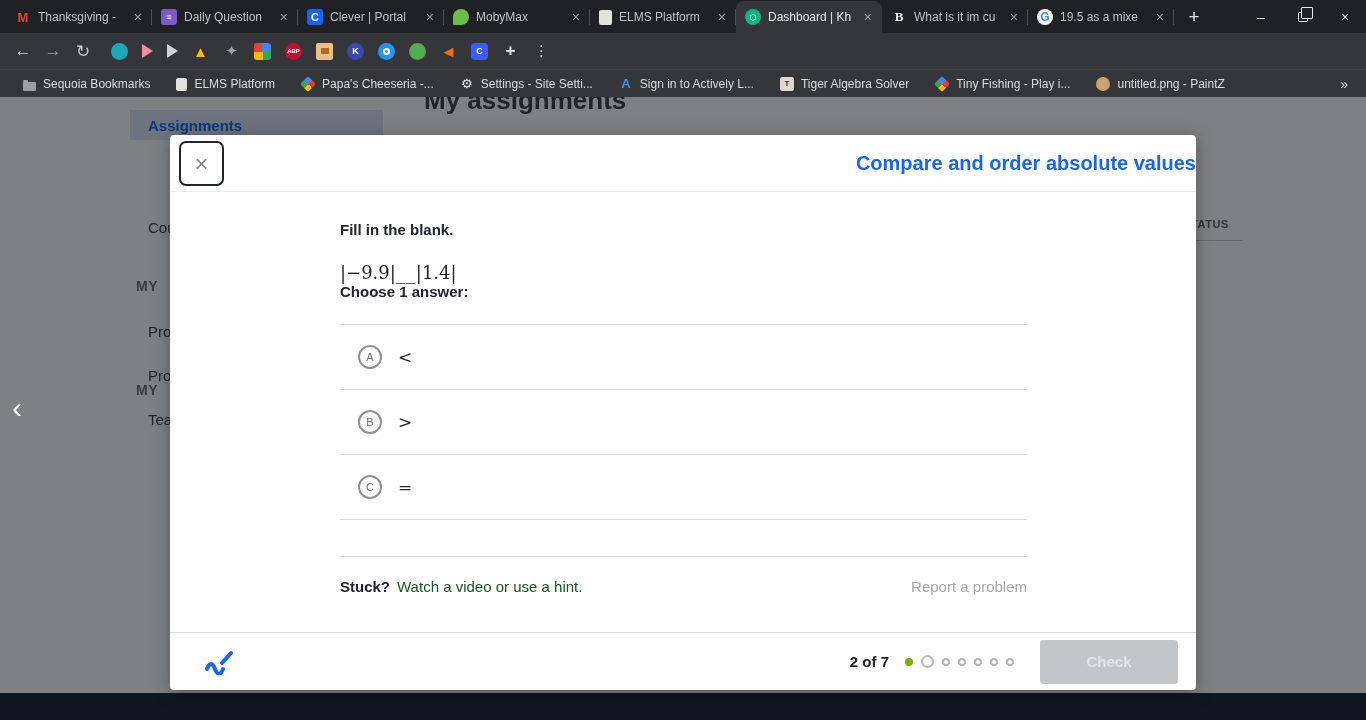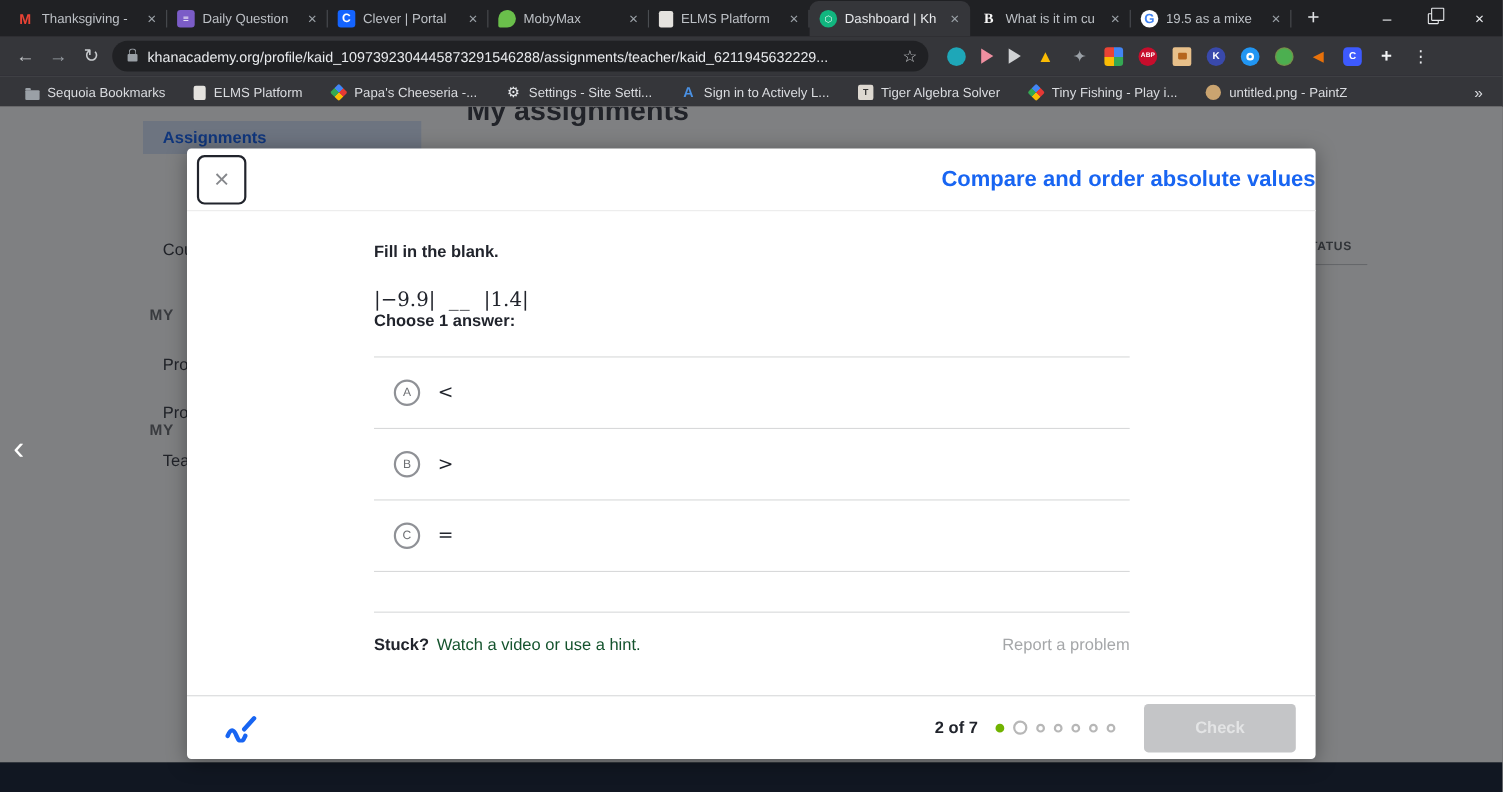--- a/index.html
+++ b/index.html
@@ -98,21 +98,21 @@
   .modal { position:absolute; left:170px; top:135px; width:1026px; height:555px; background:#fff;
     border-radius:4px; box-shadow:0 3px 18px rgba(0,0,0,.35); z-index:10; }
   .m-head { position:relative; height:57px; border-bottom:1px solid #ececec; }
   .m-close { position:absolute; left:9px; top:6px; width:45px; height:45px; border:2px solid #21242c;
     border-radius:7px; background:#fff; display:flex; align-items:center; justify-content:center;
     color:#86888c; font-size:24px; line-height:1; cursor:pointer; }
   .m-title { text-align:right; line-height:57px; color:#1865f2; font-size:20px; font-weight:bold; }
   .m-body { padding-left:170px; width:857px; }
   .q-prompt { margin-top:29px; font-size:15px; font-weight:bold; color:#21242c; }
   .q-math { margin-top:24px; font-family:"DejaVu Serif","Liberation Serif",serif; font-size:18px; color:#21242c; }
-  .q-math .blank { letter-spacing:1px; margin:0 12px; }
+  .q-math .blank { letter-spacing:1px; margin:0 0; }
   .q-choose { font-size:15px; font-weight:bold; color:#21242c; }
   .choices { margin-top:24px; width:687px; border-top:1px solid #d8d9da; }
   .choice { height:65px; display:flex; align-items:center; border-bottom:1px solid #d8d9da; cursor:pointer; }
   .radio { width:24px; height:24px; border:2px solid #8f9196; border-radius:50%; margin-left:18px;
     display:flex; align-items:center; justify-content:center; color:#6e7074; font-size:11px; flex:none; }
   .cval { margin-left:16px; font-family:"DejaVu Serif","Liberation Serif",serif; font-size:17px; color:#21242c; }
   .empty-row { height:37px; border-bottom:1px solid #d8d9da; width:687px; }
   .stuck-row { width:687px; margin-top:21px; display:flex; align-items:baseline; }
   .stuck-label { font-size:15px; font-weight:bold; color:#21242c; }
   .stuck-link { font-size:15px; font-weight:normal; color:#14532d; margin-left:7px; cursor:pointer; }
@@ -180,25 +180,20 @@
         <span class="restore-glyph"></span>
       </div>
     <div class="winbtn">×</div>
   </div>
 </div>
 
 <div class="toolbar">
   <div class="navbtn">←</div>
   <div class="navbtn fwd">→</div>
   <div class="navbtn">↻</div>
-  <div class="urlbar">
-    <span class="lock"></span>
-    <span class="url">khanacademy.org/profile/kaid_1097392304445873291546288/assignments/teacher/kaid_6211945632229...</span>
-    <span class="star">☆</span>
-  </div>
   <div class="extrow">
     <span class="ext e-teal"></span>
     <span class="ext tri-pink"></span>
     <span class="ext tri-gray"></span>
     <span class="ext e-drive">▲</span>
     <span class="ext e-star">✦</span>
     <span class="ext e-grid"></span>
     <span class="ext e-abp">ABP</span>
     <span class="ext e-folder">
         <i></i>

